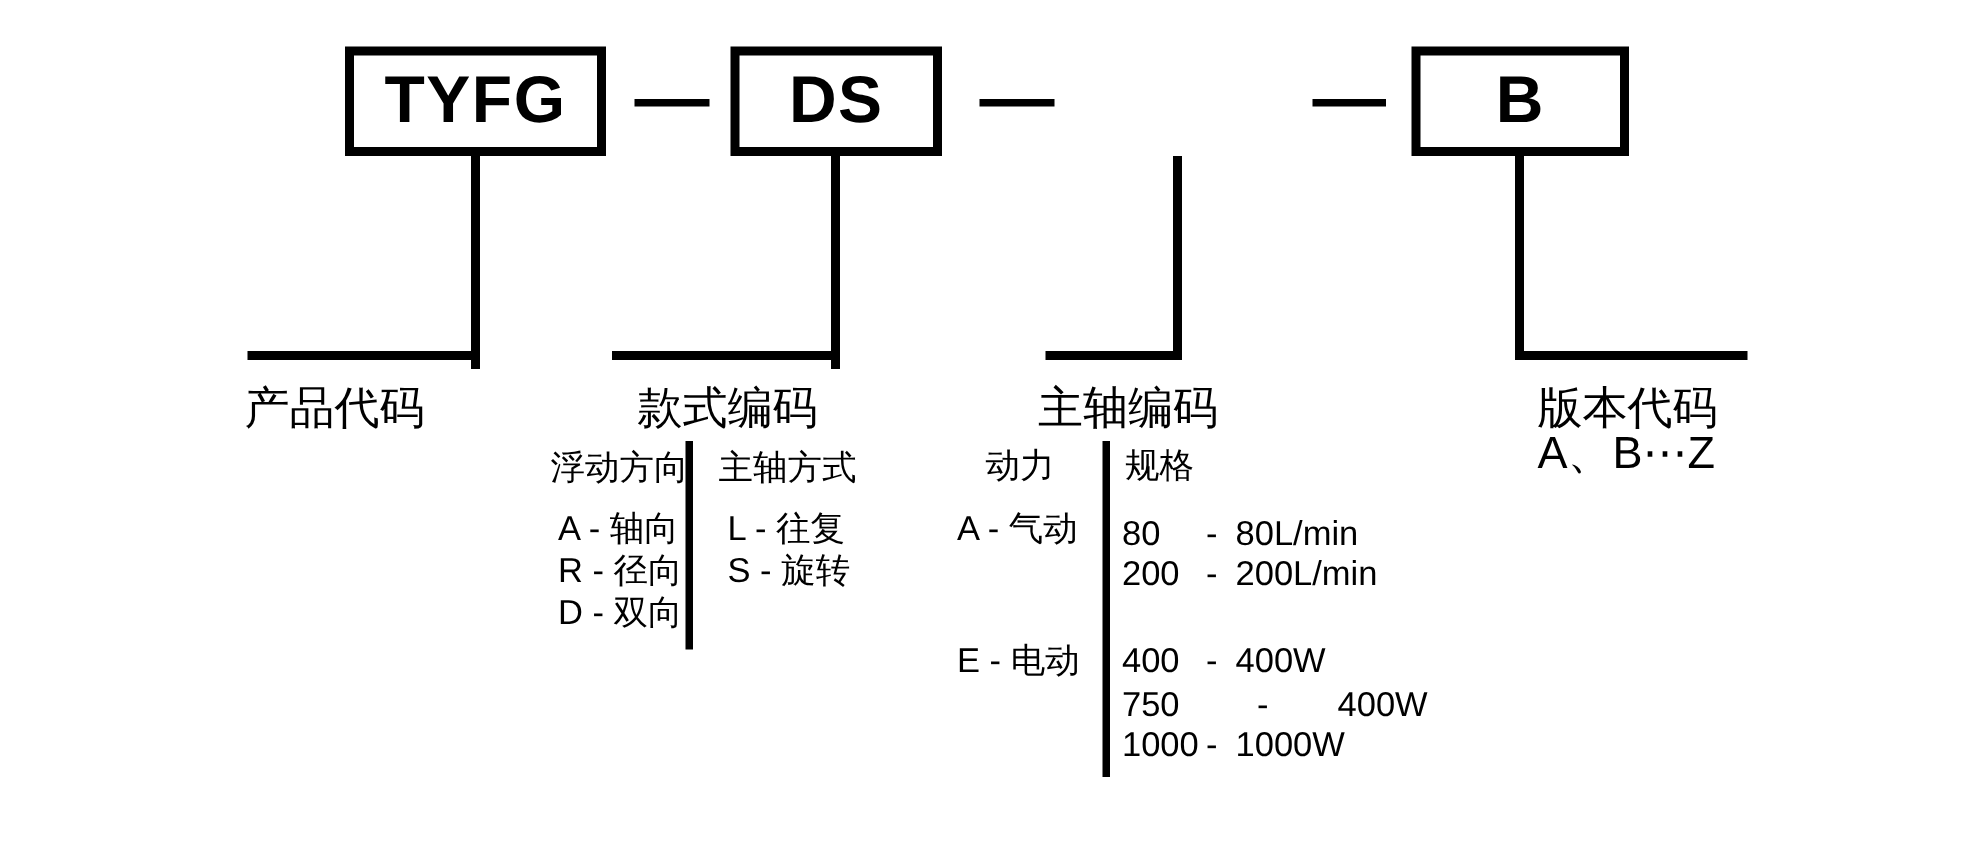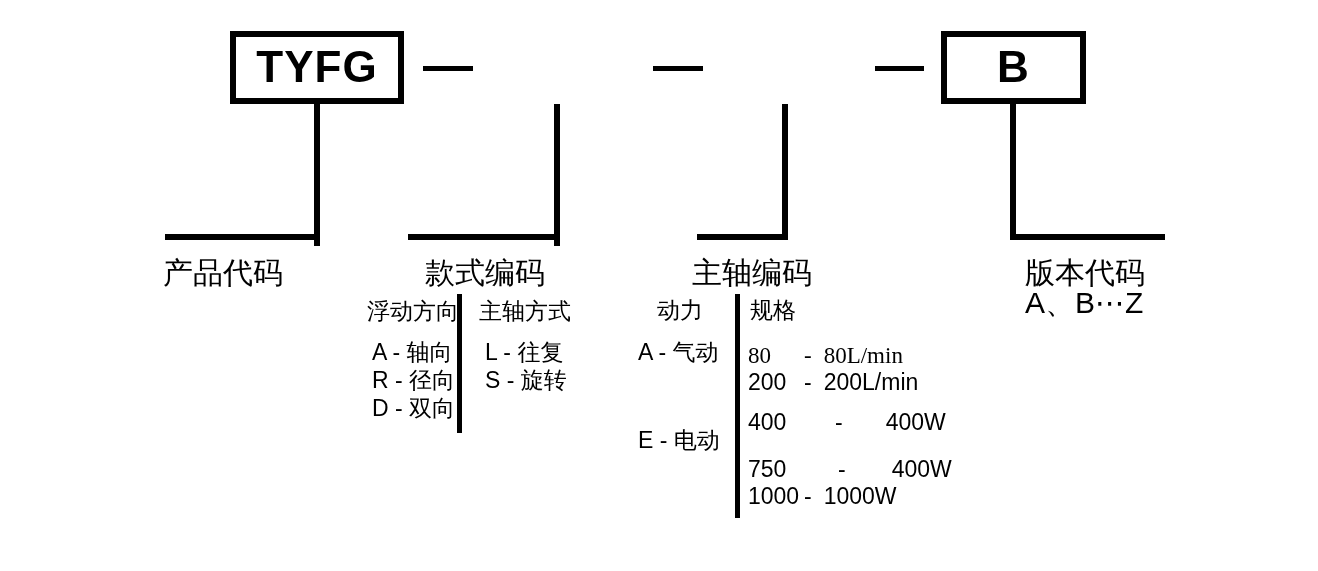--- a/index.html
+++ b/index.html
@@ -93,20 +93,23 @@
 </head>
 <body>
 
 <div id="canvas">
 
   <div class="code-box" style="left:230px; width:174px;">
     <span class="code-text">TYFG</span>
   </div>
   <div class="sep-dash" style="left:423px; width:50px;"></div>
 
+  <div class="code-box" style="left:487px; width:141px;">
+    <span class="code-text">DS</span>
+  </div>
   <div class="sep-dash" style="left:653px; width:50px;"></div>
 
   <div class="sep-dash" style="left:875px; width:49px;"></div>
 
   <div class="code-box" style="left:941px; width:145px;">
     <span class="code-text">B</span>
   </div>
 
   <div class="vline" style="left:314px; top:104px; height:142px;"></div>
   <div class="hline" style="left:165px; top:234px; width:155px;"></div>
@@ -140,31 +143,31 @@
   </div>
 
   <div>
     <div class="tbl-header" style="left:657px; top:298px;">动力</div>
     <div class="divider" style="left:735px; top:294px; height:224px;"></div>
     <div class="tbl-header" style="left:750px; top:298px;">规格</div>
 
     <div class="tbl-item" style="left:638px; top:340px;">A - 气动</div>
     <div class="tbl-item" style="left:638px; top:428px;">E - 电动</div>
 
-    <div class="spec-row" style="top:343px;font-family:Liberation Serif, serif;">
+    <div class="spec-row" style="top:343px;">
       <span class="spec-code">80</span>
       <span class="spec-dash">-</span>
       <span class="spec-desc">80L/min</span>
     </div>
     <div class="spec-row" style="top:370px;">
       <span class="spec-code">200</span>
       <span class="spec-dash">-</span>
       <span class="spec-desc">200L/min</span>
     </div>
-    <div class="spec-row" style="top:410px;gap:31px;">
+    <div class="spec-row" style="top:428px;">
       <span class="spec-code">400</span>
       <span class="spec-dash">-</span>
       <span class="spec-desc">400W</span>
     </div>
     <div class="spec-row" style="top:457px;gap:34px;">
       <span class="spec-code">750</span>
       <span class="spec-dash">-</span>
       <span class="spec-desc">400W</span>
     </div>
     <div class="spec-row" style="top:484px;">

